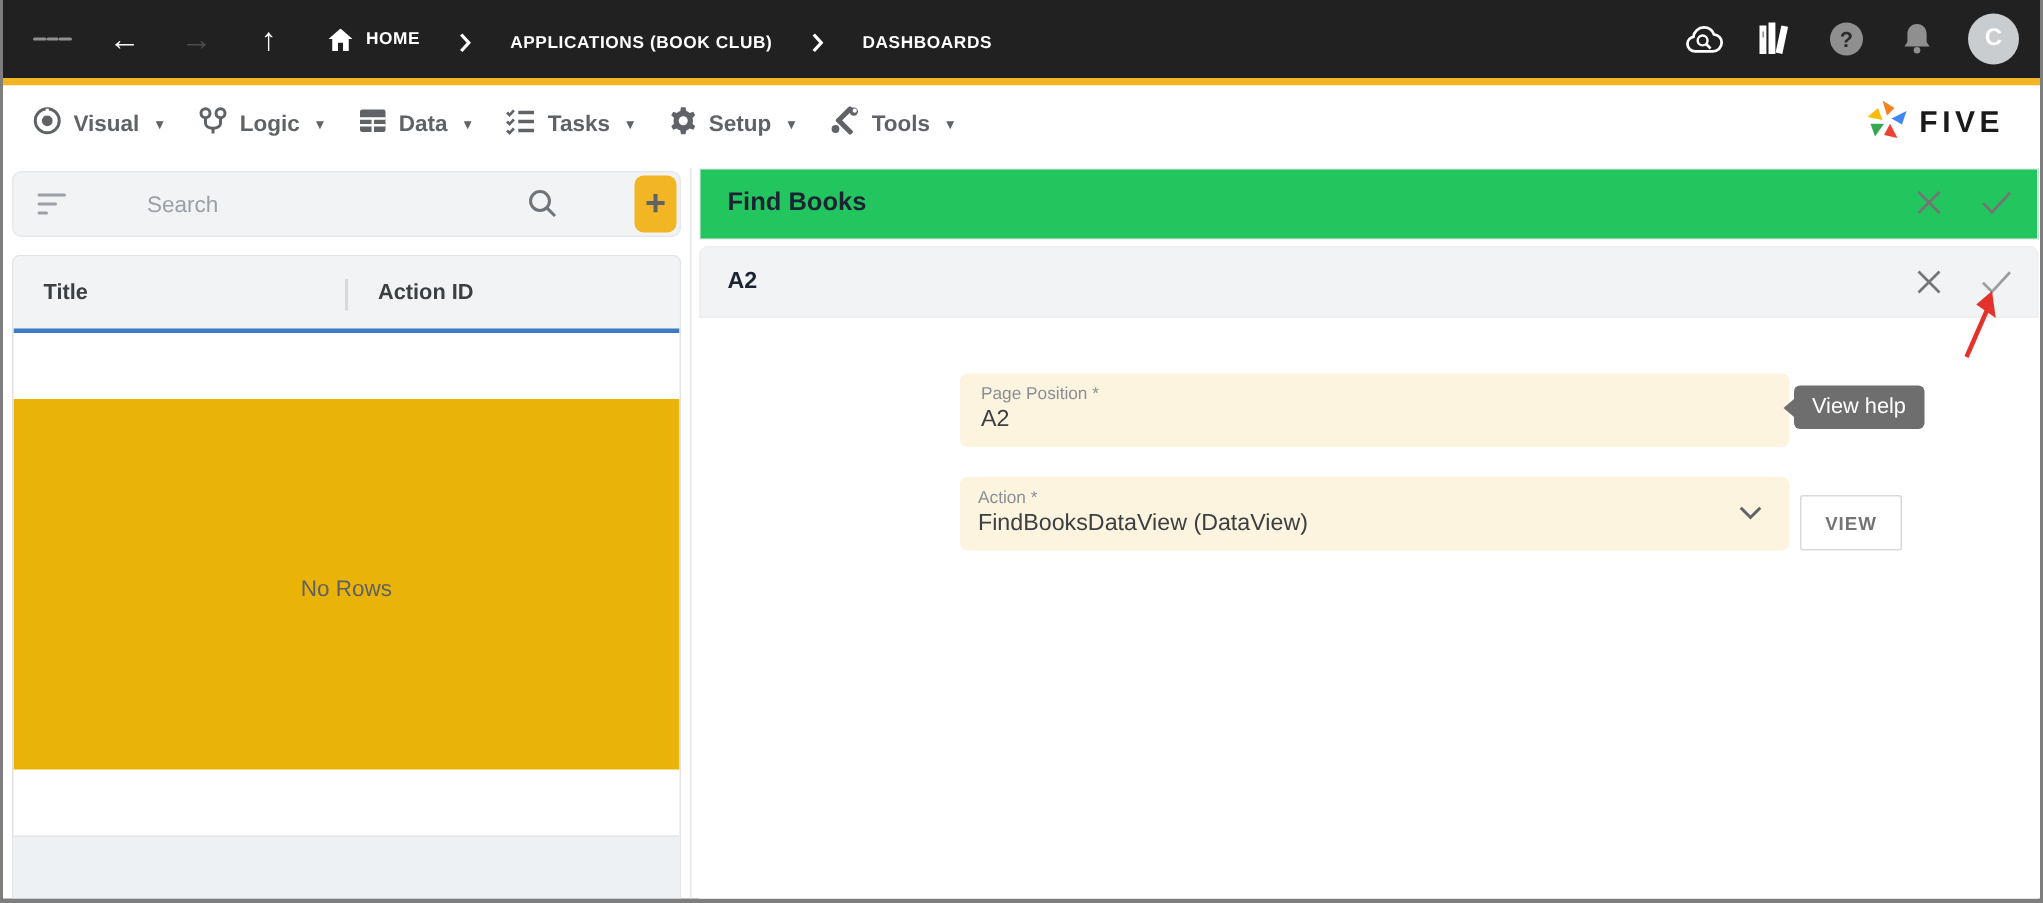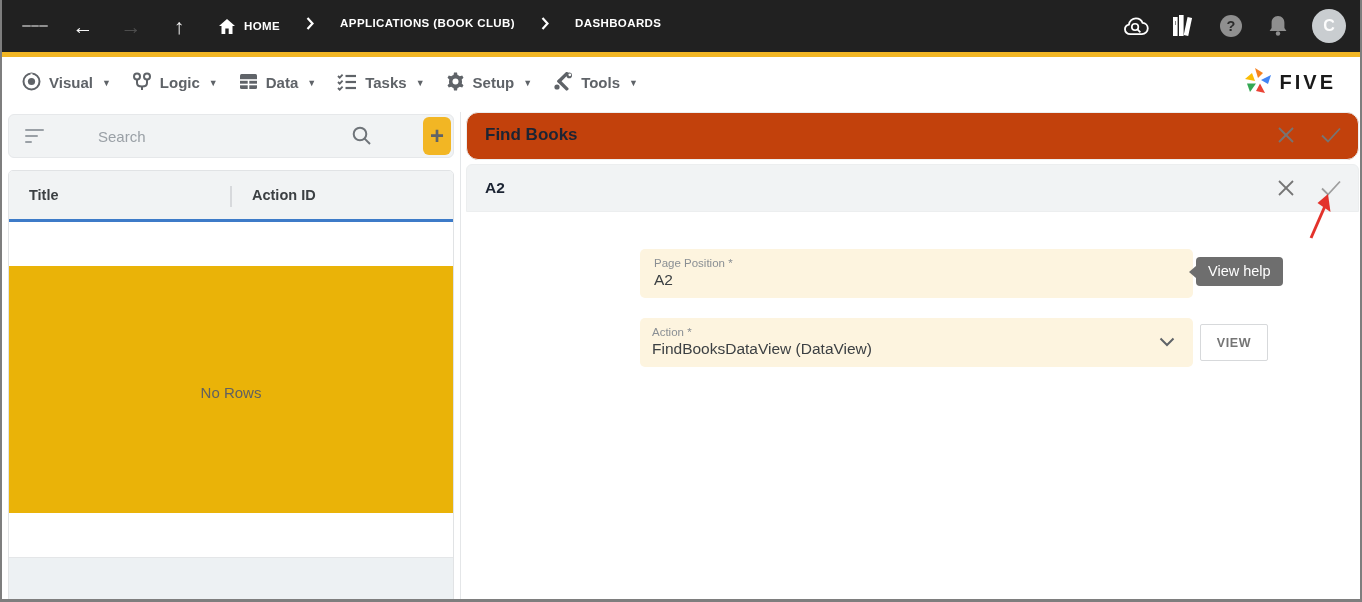--- a/index.html
+++ b/index.html
@@ -13,21 +13,21 @@
   
   .topbar {
     height:52px; background:#212121; display:flex; align-items:center; padding:0 14px 0 20px;
   }
   .tb-icon { display:flex; align-items:center; justify-content:center; width:26px; height:26px; cursor:pointer; }
   .hamburger span { display:block; width:19px; height:2.5px; background:#8f8f8f; margin:2.2px 0; border-radius:1px; }
   .nav-arrow { font-size:21px; line-height:1; font-weight:bold; }
   .arrow-white { color:#f5f5f5; }
   .arrow-disabled { color:#4d4d4d; }
   .tb-group { display:flex; align-items:center; gap:22px; }
-  .crumbs { display:flex; align-items:flex-start; gap:26px; margin-left:26px; }
+  .crumbs { display:flex; align-items:flex-end; gap:26px; margin-left:26px; }
   .crumb { display:flex; align-items:center; gap:8px; color:#fff; font-size:11.5px; font-weight:bold; letter-spacing:.4px; cursor:pointer; white-space:nowrap; }
   .crumb-sep svg { display:block; }
   .tb-right { margin-left:auto; display:flex; align-items:center; gap:21px; }
   .avatar { width:34px; height:34px; border-radius:50%; background:#c9cdd0; color:#fdfdfd; font-size:16px; font-weight:bold; display:flex; align-items:center; justify-content:center; cursor:pointer; }
   .amber-bar { height:5px; background:#f2b624; }
   
   .menubar { height:51px; background:#fff; display:flex; align-items:center; padding:0 14px 0 20px; }
   .menu-items { display:flex; align-items:center; gap:21px; }
   .menu-item { display:flex; align-items:center; gap:8px; color:#5f6368; font-size:15px; font-weight:bold; cursor:pointer; }
   .menu-item .caret { font-size:9px; color:#5f6368; margin-left:1px; }
@@ -54,33 +54,33 @@
   .table-card { margin-top:12px; flex:1; border:1px solid #e1e3e5; border-radius:5px 5px 0 0; display:flex; flex-direction:column; overflow:hidden;gap:44px; }
   .table-header { position:relative; height:51px; background:#f1f3f4; border-bottom:3px solid #3d7bc8; }
   .col-title { position:absolute; left:20px; top:16px; font-size:14.5px; font-weight:bold; color:#3c4043; cursor:pointer; }
   .col-div { position:absolute; left:221px; top:15px; width:2px; height:21px; background:#d7d9dc; }
   .col-action { position:absolute; left:243px; top:16px; font-size:14.5px; font-weight:bold; color:#3c4043; cursor:pointer; }
   .table-body { flex:1; background:#eab308; display:flex; align-items:center; justify-content:center; }
   .no-rows { font-size:15px; color:#616161; margin-top:6px; }
   .table-footer { height:42px; background:#edf1f3; border-top:1px solid #e4e6e8; }
   
   .panel-bar {
-    height:48px; background:#c2410c; border:1px solid #eceeef; border-radius:12px;
+    height:48px; background:#22c55e; border:1px solid #eceeef; border-radius:0;
     display:flex; align-items:center; padding:0 14px 2px 18px;
   }
   .panel-title { font-size:17px; font-weight:bold; color:#1c2433; }
   .bar-actions { margin-left:auto; display:flex; align-items:center; gap:19px; }
   .icon-btn { width:26px; height:26px; display:flex; align-items:center; justify-content:center; cursor:pointer; }
   .a2-card { margin-top:4px; flex:1; display:flex; flex-direction:column; border-radius:6px 6px 0 0; overflow:visible; }
   .a2-header { height:48px; background:#f1f3f4; border:1px solid #eceeef; border-radius:6px 6px 0 0; display:flex; align-items:center; padding:0 14px 0 18px; }
   .a2-title { font-size:15.5px; font-weight:bold; color:#1c2433; }
   .a2-body { position:relative; flex:1; background:#fff; border-bottom:1px solid #f0f0f0; }
   
   .form-area { padding:37px 0 0 174px; }
-  .form-row { display:flex; align-items:center; }
+  .form-row { display:flex; align-items:flex-end; }
   .field {
     width:553px; background:#fdf4df; border-radius:5px; padding:8px 14px 9px 14px; cursor:text; position:relative;
   }
   .field-label { font-size:11.5px; color:#8a8f94; display:block; }
   .field-input { border:none; outline:none; background:transparent; width:100%; font-size:15.5px; color:#3c4043; padding-top:2px; font-family:"Liberation Sans",sans-serif; }
   .field-select { display:flex; align-items:center; cursor:pointer;padding-left:12px; }
   .select-value { flex:1; font-size:15.5px; color:#3c4043; padding-top:2px; }
   .select-chevron { margin-right:4px; display:flex; }
   .row-gap { height:20px; }
   .view-btn {

